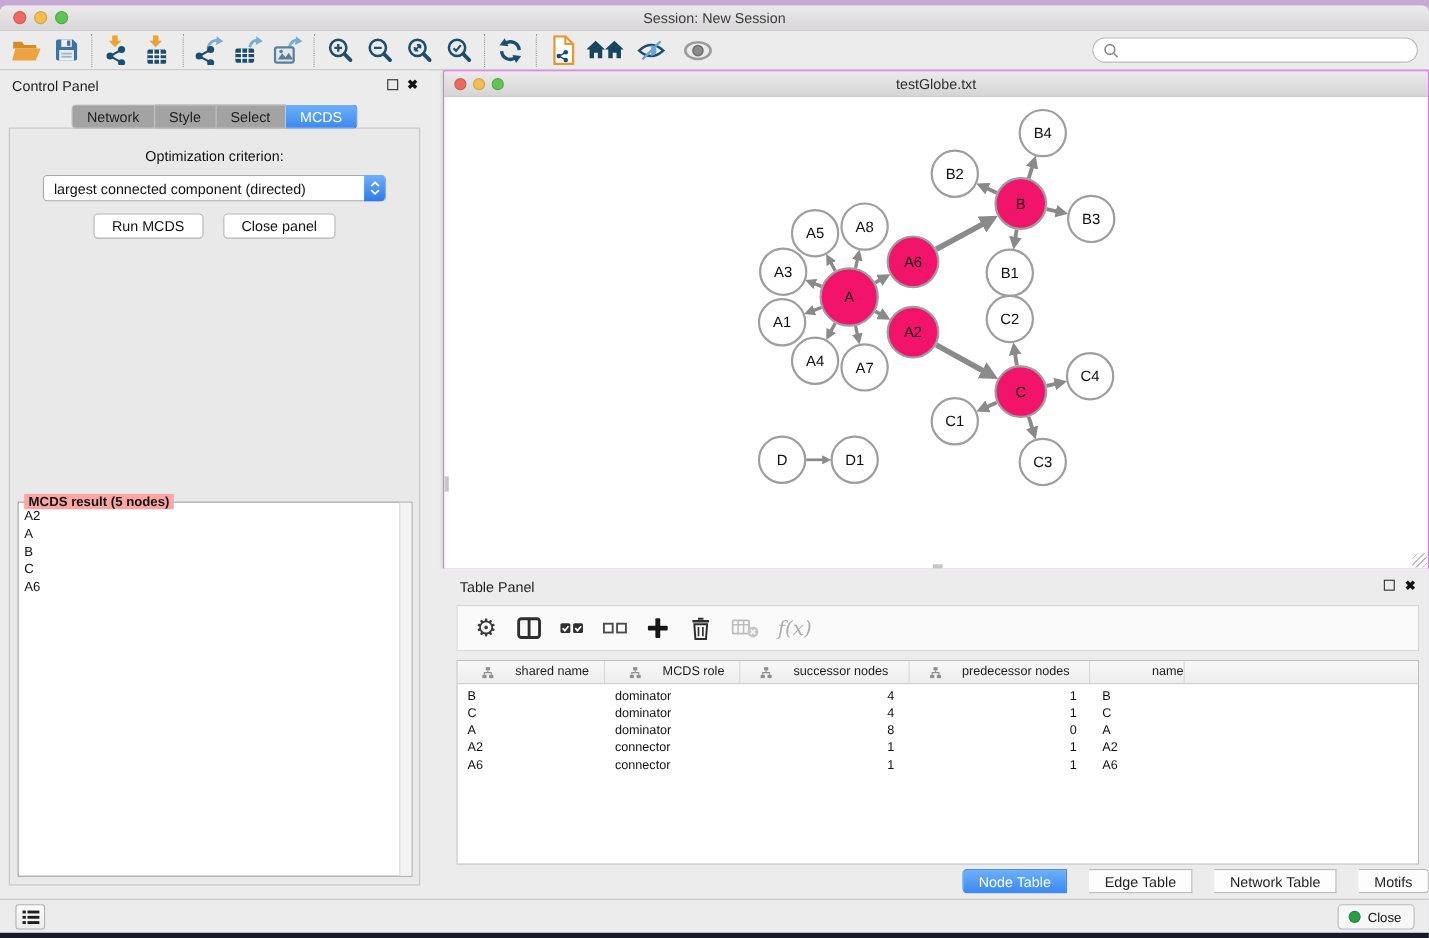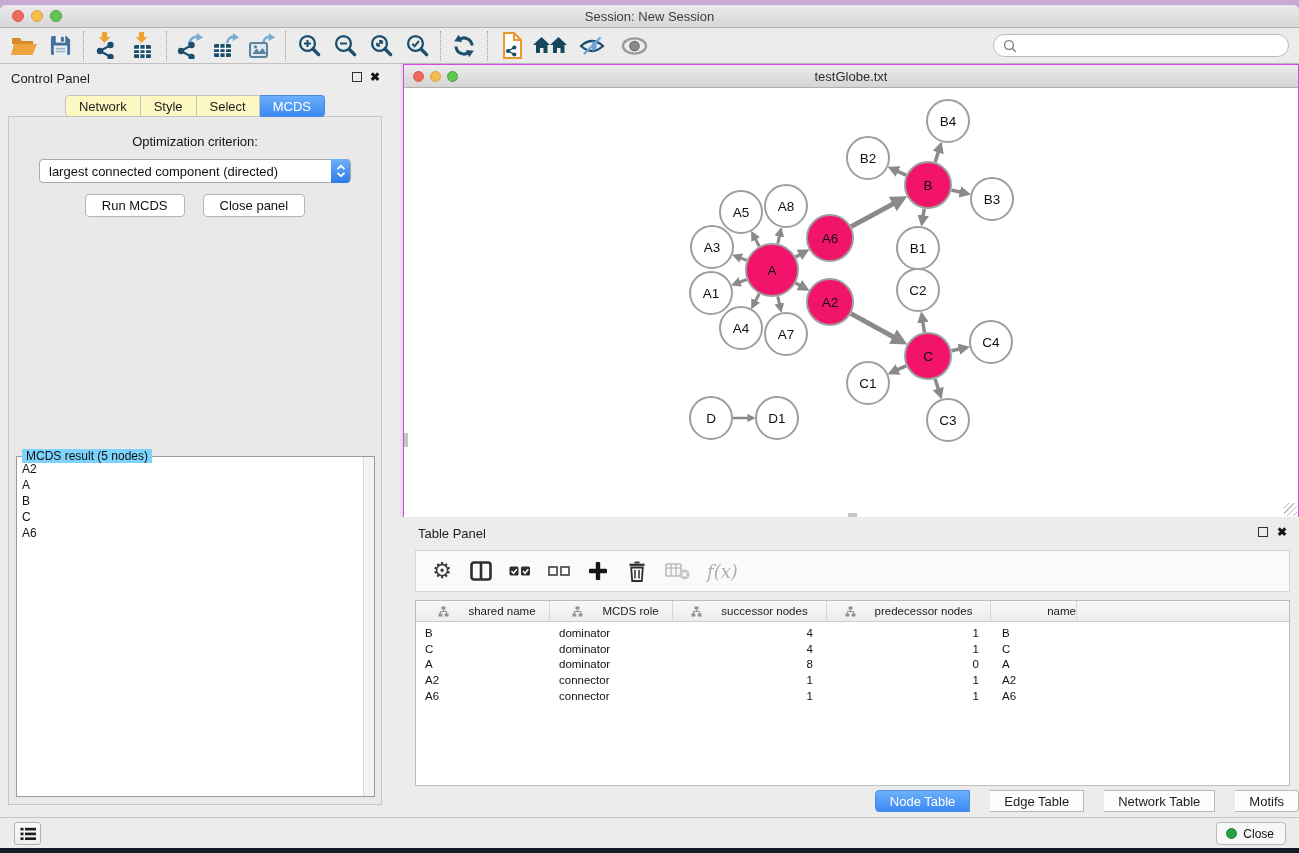--- a/index.html
+++ b/index.html
@@ -26,32 +26,32 @@
   .search-box input { border:none; outline:none; flex:1; font-size:12px; background:transparent; }
 
   
   .control-panel { position:absolute; left:0; top:59px; width:390px; height:753px; background:#ececec; }
   .cp-header { position:relative; height:26px; padding:7px 0 0 11px; font-size:13px; color:#1d1d1d; }
   .float-ic { width:10px; height:10px; border:1.4px solid #2e2e2e; display:inline-block; }
   .close-ic { font-size:12px; font-weight:bold; color:#111; line-height:10px; }
   .cp-float { position:absolute; right:28px; top:8px; }
   .cp-close { position:absolute; right:10px; top:8px; }
   .tabs-row { position:absolute; left:0; right:0; top:31px; display:flex; justify-content:center; z-index:2; }
-  .tab { height:22px; padding:3px 13px 0; background:#fef9c3; border:1px solid #c3c3c3; border-left:none; font-size:13px; color:#1e1e1e; }
+  .tab { height:22px; padding:3px 13px 0; background:#a3a3a3; border:1px solid #c3c3c3; border-left:none; font-size:13px; color:#1e1e1e; }
   .tab:first-child { border-left:1px solid #c3c3c3; border-radius:4px 0 0 4px; }
   .tab:last-child { border-radius:0 4px 4px 0; }
   .tab.selected { background:linear-gradient(#6cb0fa,#3c8af2); color:#fff; border-color:#4d8ce2; }
   .cp-content { position:absolute; left:8px; right:8px; top:52px; bottom:12px; background:#e9e9e9; border:1px solid #c6c6c6; }
   .opt-label { margin-top:17px; text-align:center; font-size:13px; color:#111; }
   .combo { position:relative; margin:10px auto 0; width:312px; height:24px; background:#fff; border:1px solid #a9a9a9; border-radius:4px; display:flex; align-items:center; padding-left:9px; font-size:13px; color:#111; }
   .combo-stepper { position:absolute; right:0; top:-1px; bottom:-1px; width:19px; background:linear-gradient(#6db0fa,#2f7ae9); border-radius:0 4px 4px 0; display:flex; align-items:center; justify-content:center; }
   .btn-row { display:flex; justify-content:center; gap:18px; margin-top:11px; }
   .pbtn { height:23px; padding:0 16px; background:#fff; border:1px solid #b5b5b5; border-radius:4px; font-size:13px; color:#111; font-family:"Liberation Sans",sans-serif; }
   .result-box { position:absolute; left:7px; right:6px; top:339px; bottom:7px; border:1px solid #9b9b9b; background:#fff; }
-  .result-legend { position:absolute; top:-8px; left:5px; background:#7dd3fc; padding:0 4px; font-size:12px; color:#111; }
+  .result-legend { position:absolute; top:-8px; left:5px; background:#fca5a5; padding:0 4px; font-size:12px; color:#111;font-weight:bold; }
   .mcds-list { position:absolute; left:0; top:1px; right:11px; bottom:0; padding:3px 0 0 5px; font-size:12px; line-height:16px; color:#111; overflow:hidden; }
   .mcds-scroll { position:absolute; right:0; top:0; bottom:0; width:11px; background:#f3f3f3; border-left:1px solid #dcdcdc; }
 
   
   .net-window { position:absolute; left:403px; top:59px; width:896px; height:453px; background:#fff; border:1px solid #d946ef; box-shadow:0 1px 4px rgba(0,0,0,.18); }
   .nw-titlebar { position:relative; height:23px; background:linear-gradient(#ebebeb,#d5d5d5); border-bottom:1px solid #b0b0b0; }
   .nw-titlebar .title { position:absolute; left:0; right:0; top:4px; text-align:center; font-size:13px; color:#2e2e2e; }
   .nw-titlebar .tl { top:6px; width:11px; height:11px; }
   .nw-titlebar .tl.red { left:9px; } .nw-titlebar .tl.yellow { left:26px; } .nw-titlebar .tl.green { left:43px; }
   .nw-canvas { position:relative; width:894px; height:429px; background:#fff; overflow:hidden; }

